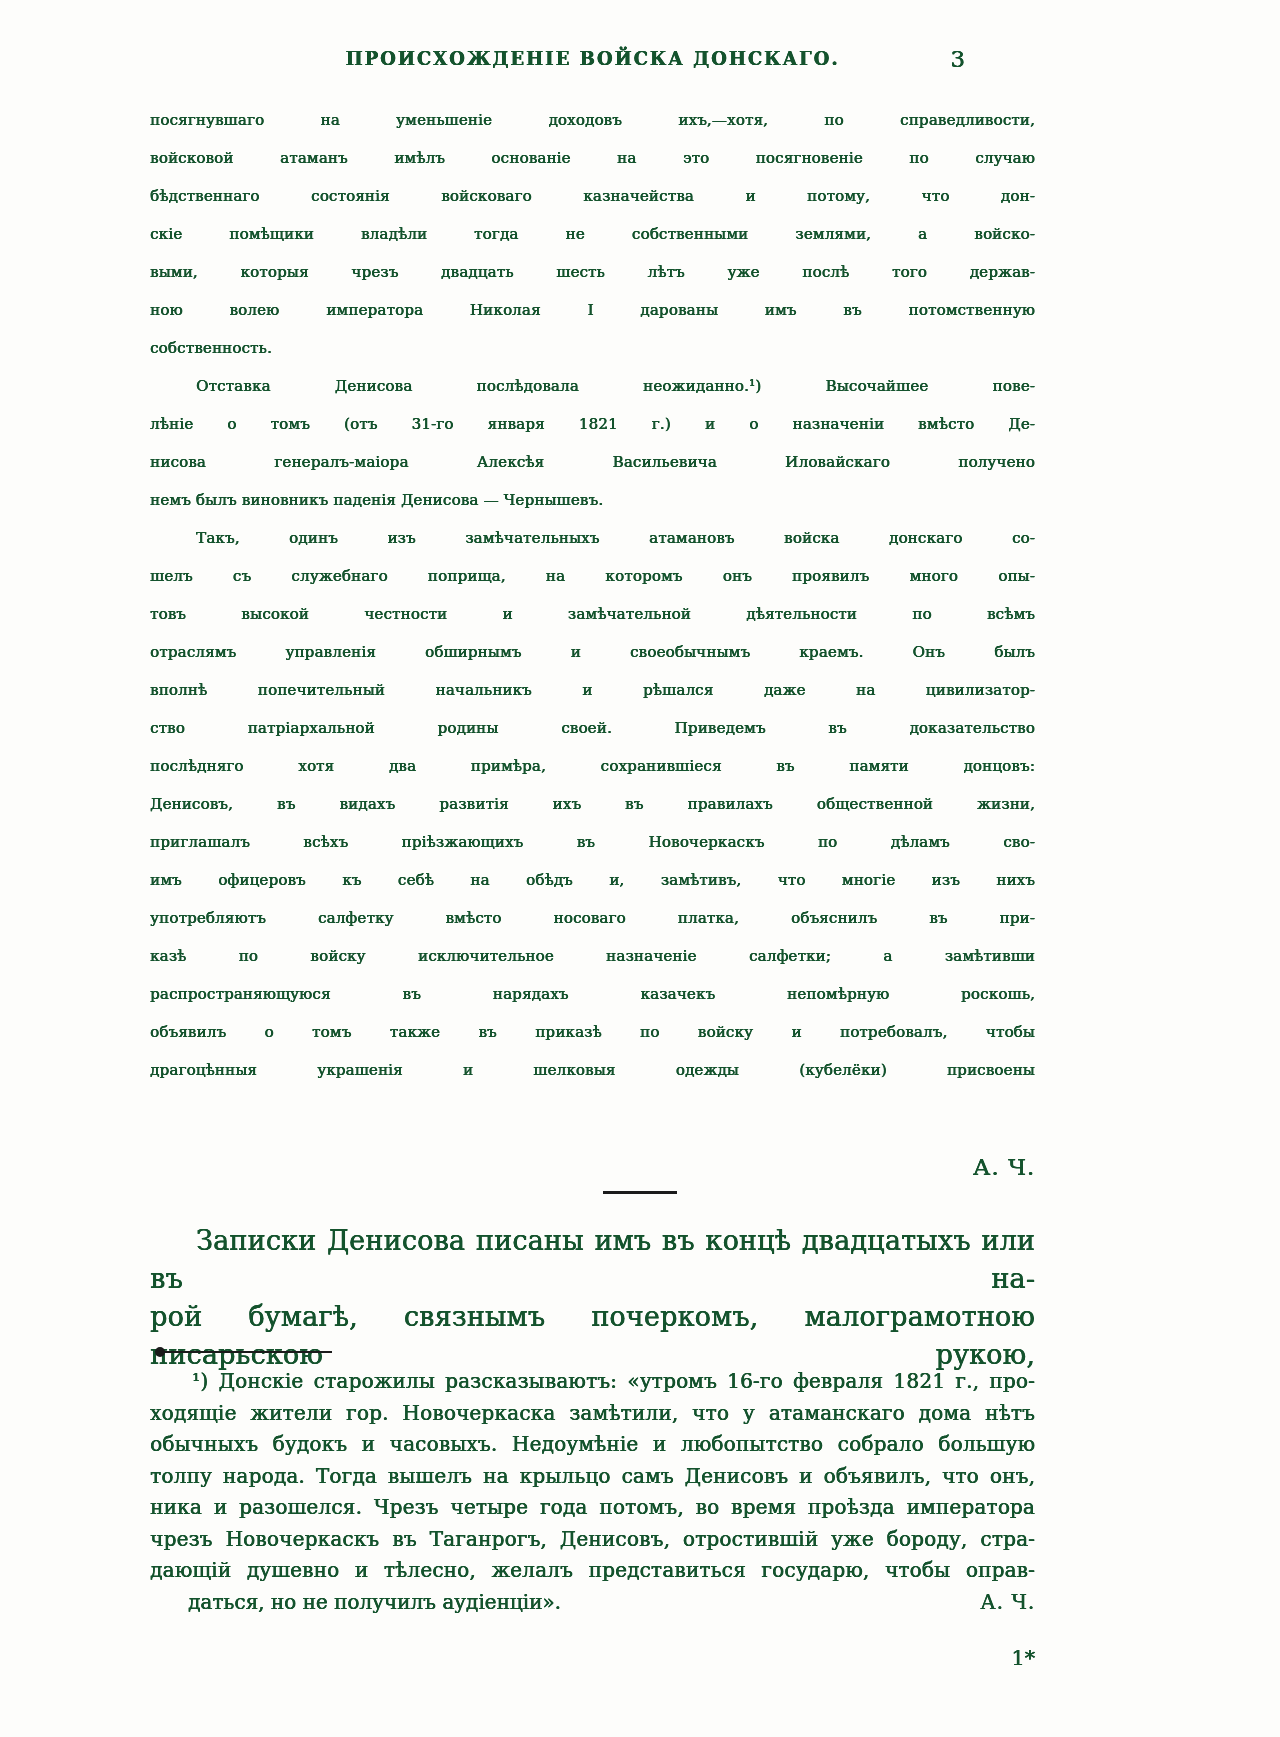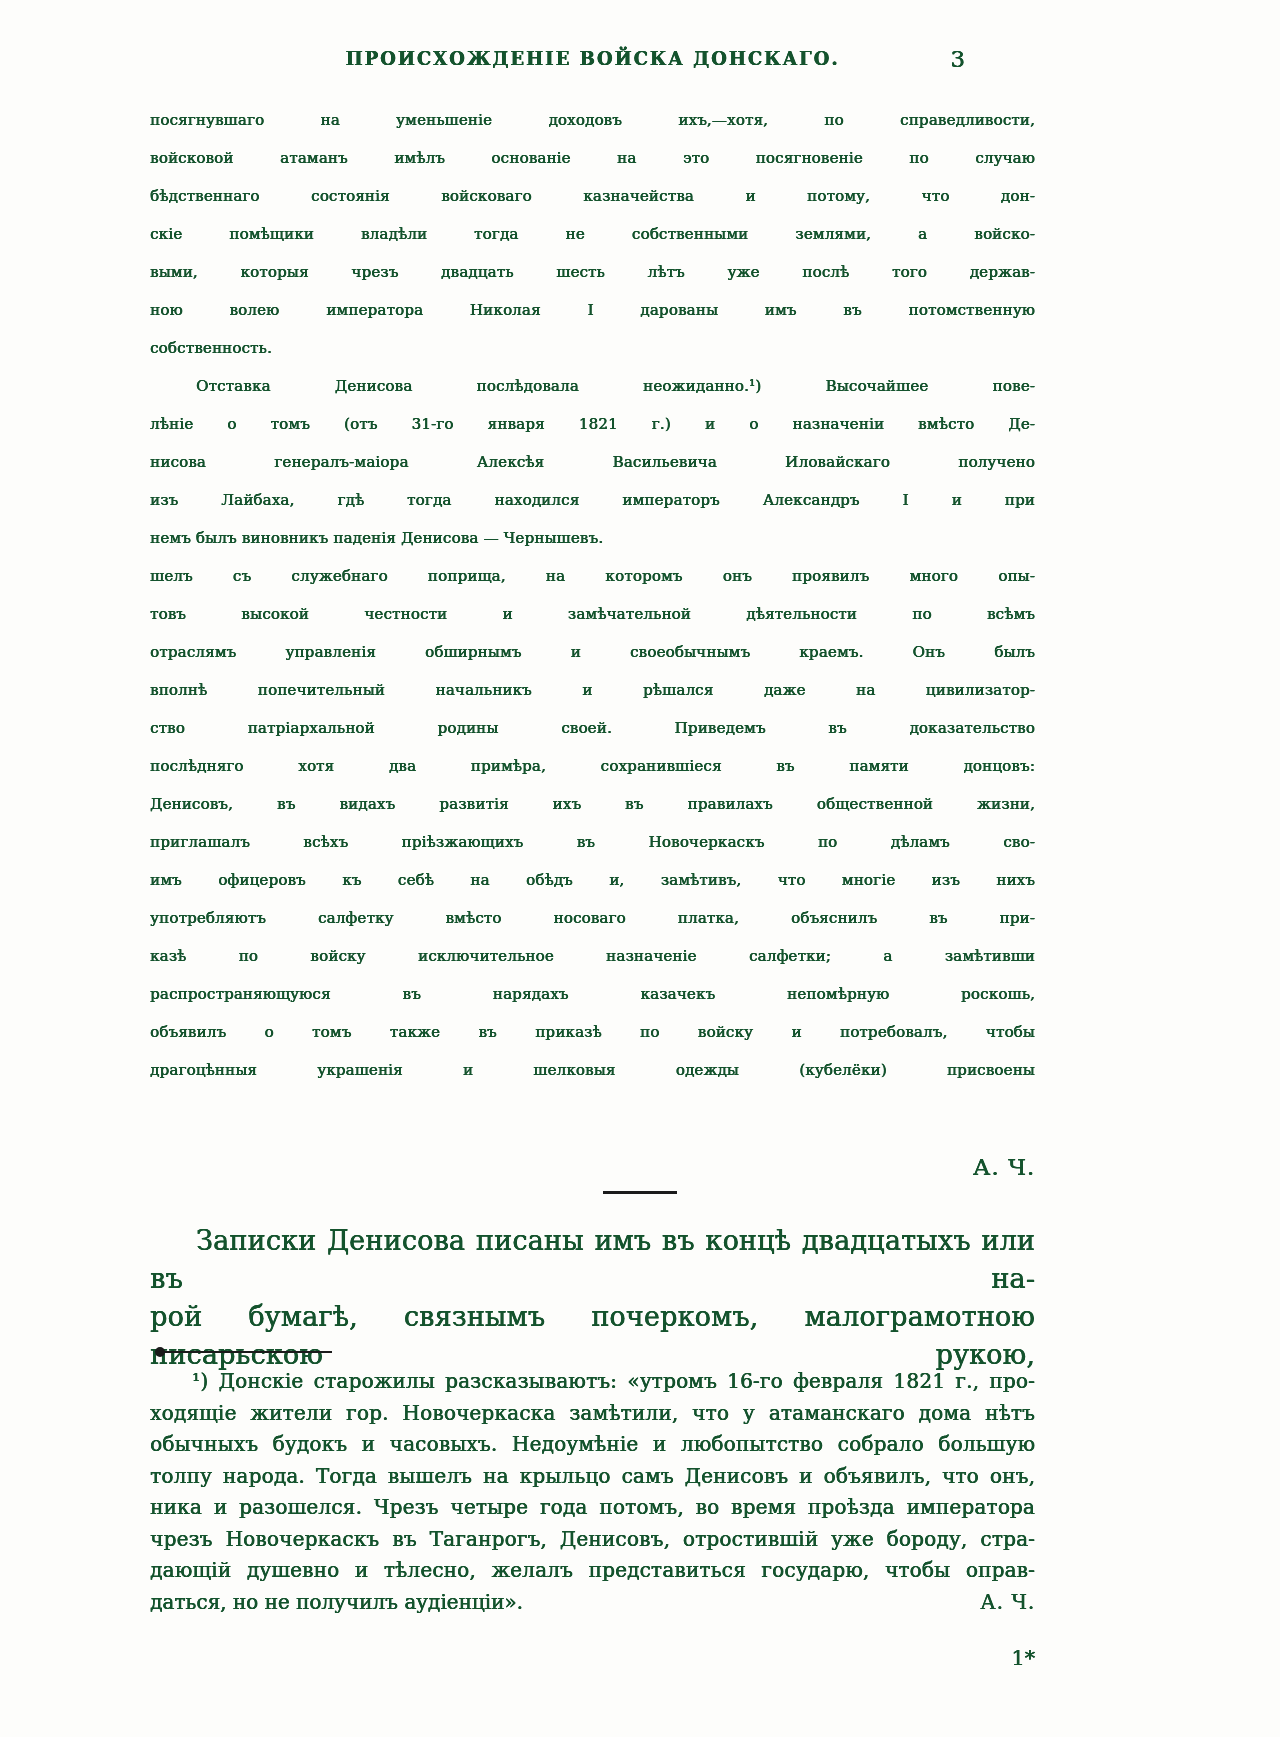--- a/index.html
+++ b/index.html
@@ -92,20 +92,21 @@
   }
 
   
   .footnote { top: 1366px; font-size: 20px; }
   .footnote .line { line-height: 31.5px; }
   .footnote .line.indent { text-indent: 42px; }
   .fn-last {
     display: flex;
     justify-content: space-between;
     line-height: 31.5px;
+    margin-left: 38px;
   }
   .fn-sig { letter-spacing: 1px; }
 
   
   .printers-mark {
     top: 1645px;
     text-align: right;
     font-size: 21px;
     line-height: 26px;
   }
@@ -124,22 +125,22 @@
       <div class="line">посягнувшаго на уменьшеніе доходовъ ихъ,—хотя, по справедливости,</div>
       <div class="line">войсковой атаманъ имѣлъ основаніе на это посягновеніе по случаю</div>
       <div class="line">бѣдственнаго состоянія войсковаго казначейства и потому, что дон-</div>
       <div class="line">скіе помѣщики владѣли тогда не собственными землями, а войско-</div>
       <div class="line">выми, которыя чрезъ двадцать шесть лѣтъ уже послѣ того держав-</div>
       <div class="line">ною волею императора Николая I дарованы имъ въ потомственную</div>
       <div class="line end">собственность.</div>
       <div class="line indent">Отставка Денисова послѣдовала неожиданно.¹) Высочайшее пове-</div>
       <div class="line">лѣніе о томъ (отъ 31-го января 1821 г.) и о назначеніи вмѣсто Де-</div>
       <div class="line">нисова генералъ-маіора Алексѣя Васильевича Иловайскаго получено</div>
-      <div class="line">изъ Лайбаха, гдѣ тогда находился императоръ Александръ I и при</div>
       <div class="line end">немъ былъ виновникъ паденія Денисова — Чернышевъ.</div>
+      <div class="line indent">Такъ, одинъ изъ замѣчательныхъ атамановъ войска донскаго со-</div>
       <div class="line">шелъ съ служебнаго поприща, на которомъ онъ проявилъ много опы-</div>
       <div class="line">товъ высокой честности и замѣчательной дѣятельности по всѣмъ</div>
       <div class="line">отраслямъ управленія обширнымъ и своеобычнымъ краемъ. Онъ былъ</div>
       <div class="line">вполнѣ попечительный начальникъ и рѣшался даже на цивилизатор-</div>
       <div class="line">ство патріархальной родины своей. Приведемъ въ доказательство</div>
       <div class="line">послѣдняго хотя два примѣра, сохранившіеся въ памяти донцовъ:</div>
       <div class="line">Денисовъ, въ видахъ развитія ихъ въ правилахъ общественной жизни,</div>
       <div class="line">приглашалъ всѣхъ пріѣзжающихъ въ Новочеркаскъ по дѣламъ сво-</div>
       <div class="line">имъ офицеровъ къ себѣ на обѣдъ и, замѣтивъ, что многіе изъ нихъ</div>
       <div class="line">употребляютъ салфетку вмѣсто носоваго платка, объяснилъ въ при-</div>

